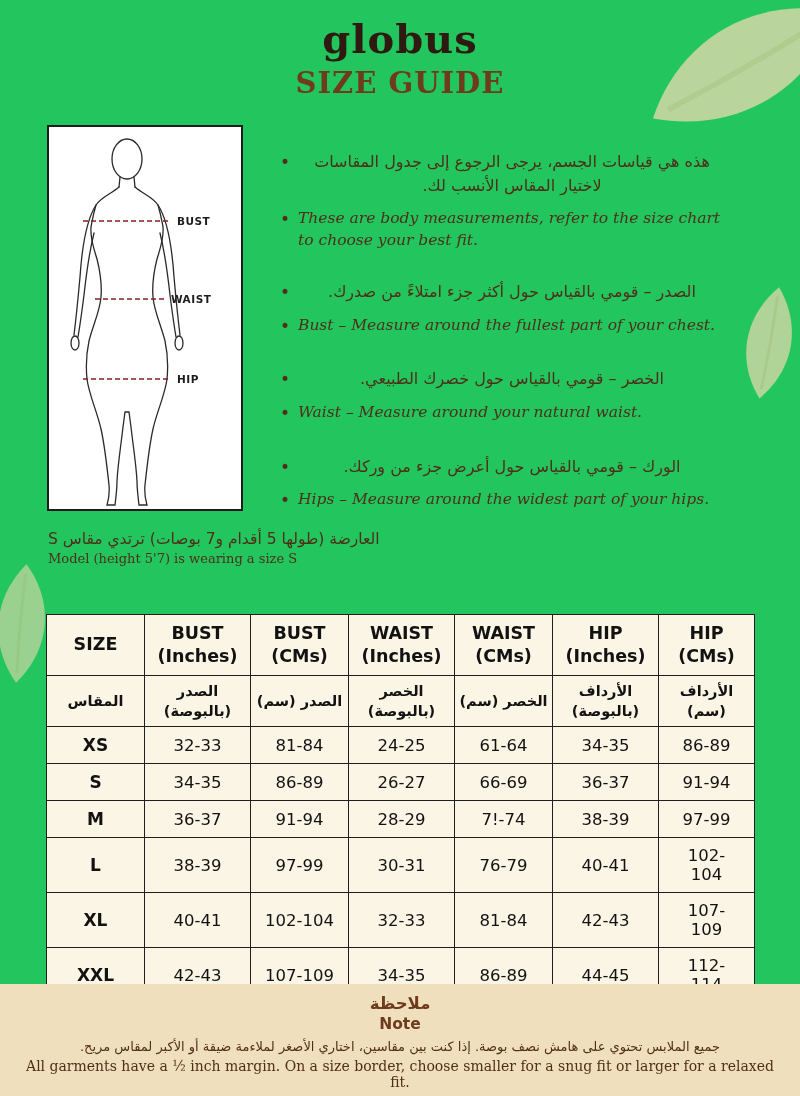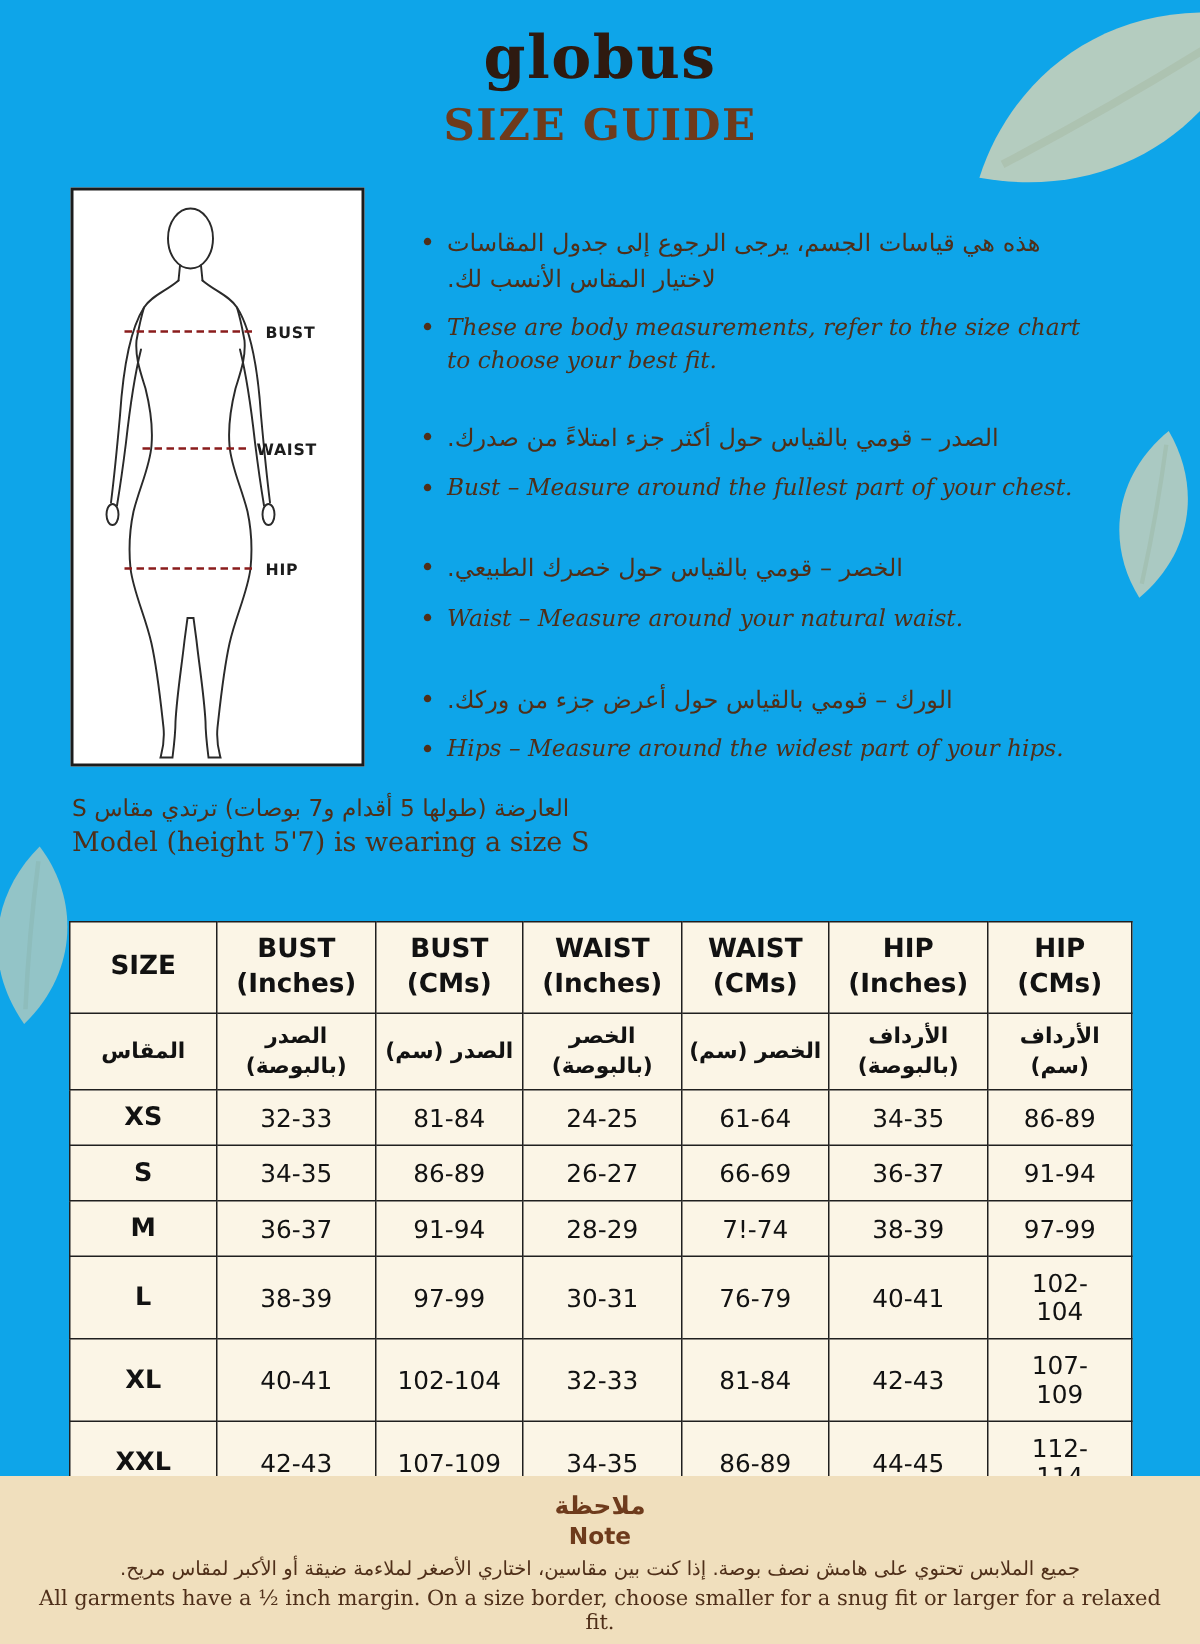--- a/index.html
+++ b/index.html
@@ -1,39 +1,39 @@
 <!DOCTYPE html>
 <html><head>
 <meta charset="utf-8">
 <style>
   html,body{margin:0;padding:0;background:#e8e0d0;}
-  .page{position:relative;width:800px;height:1096px;background:#0ea5e9;overflow:hidden;
+  .page{position:relative;width:800px;height:1096px;background:#22c55e;overflow:hidden;
         font-family:"DejaVu Sans",sans-serif;color:#4f2f19;margin:0 auto;}
   .leaf{position:absolute;z-index:0;pointer-events:none;}
   .layer{position:absolute;z-index:1;}
 
   .header{top:18px;left:0;width:100%;text-align:center;}
   .logo{font-family:"DejaVu Serif",serif;font-weight:700;font-size:40px;color:#2e1a10;letter-spacing:1px;line-height:1.05;}
   .title{font-family:"DejaVu Serif",serif;font-weight:700;font-size:29px;color:#6e3b1c;letter-spacing:1px;margin-top:6px;}
 
   .figure-box{left:47px;top:125px;width:196px;height:386px;background:#ffffff;
               border:2px solid #1c1c1c;box-sizing:border-box;}
   .figure-box svg{display:block;}
 
   .bullets{left:280px;top:150px;width:446px;}
   .bullet-group{margin-bottom:29px;}
   .bullet{display:flex;align-items:flex-start;margin-bottom:9px;}
   .dot{width:18px;flex:0 0 18px;font-size:17px;line-height:1.45;color:#4f2f19;}
   .txt{flex:1;}
-  .ar .txt{font-family:"DejaVu Sans",sans-serif;font-size:16px;line-height:1.5;text-align:left;}
+  .ar .txt{font-family:"DejaVu Sans",sans-serif;font-size:16px;line-height:1.5;text-align:center;}
   .en .txt{font-family:"DejaVu Serif",serif;font-size:15.5px;line-height:1.42;font-style:italic;}
 
   .model-note{left:48px;top:530px;width:700px;}
   .model-ar{font-size:15.5px;text-align:left;}
-  .model-en{font-family:"DejaVu Serif",serif;font-size:18px;margin-top:3px;}
+  .model-en{font-family:"DejaVu Serif",serif;font-size:13px;margin-top:3px;}
 
   table.size{position:absolute;z-index:1;left:46px;top:614px;width:708px;border-collapse:collapse;
              table-layout:fixed;background:#fbf5e6;}
   table.size th, table.size td{border:1.5px solid #1f1f1f;text-align:center;vertical-align:middle;color:#121212;}
   .th-en{font-weight:700;font-size:17.5px;white-space:pre-line;padding:7px 2px;line-height:1.3;}
   .th-ar{font-weight:700;font-size:14.5px;white-space:pre-line;padding:5px 2px;line-height:1.4;}
   .td-size{font-weight:700;font-size:17px;padding:8px 2px;}
   .td-val{font-size:16.5px;padding:8px 14px;}
 
   .note-band{position:absolute;z-index:1;left:0;bottom:0;width:100%;height:112px;background:#f0dfbd;text-align:center;}

